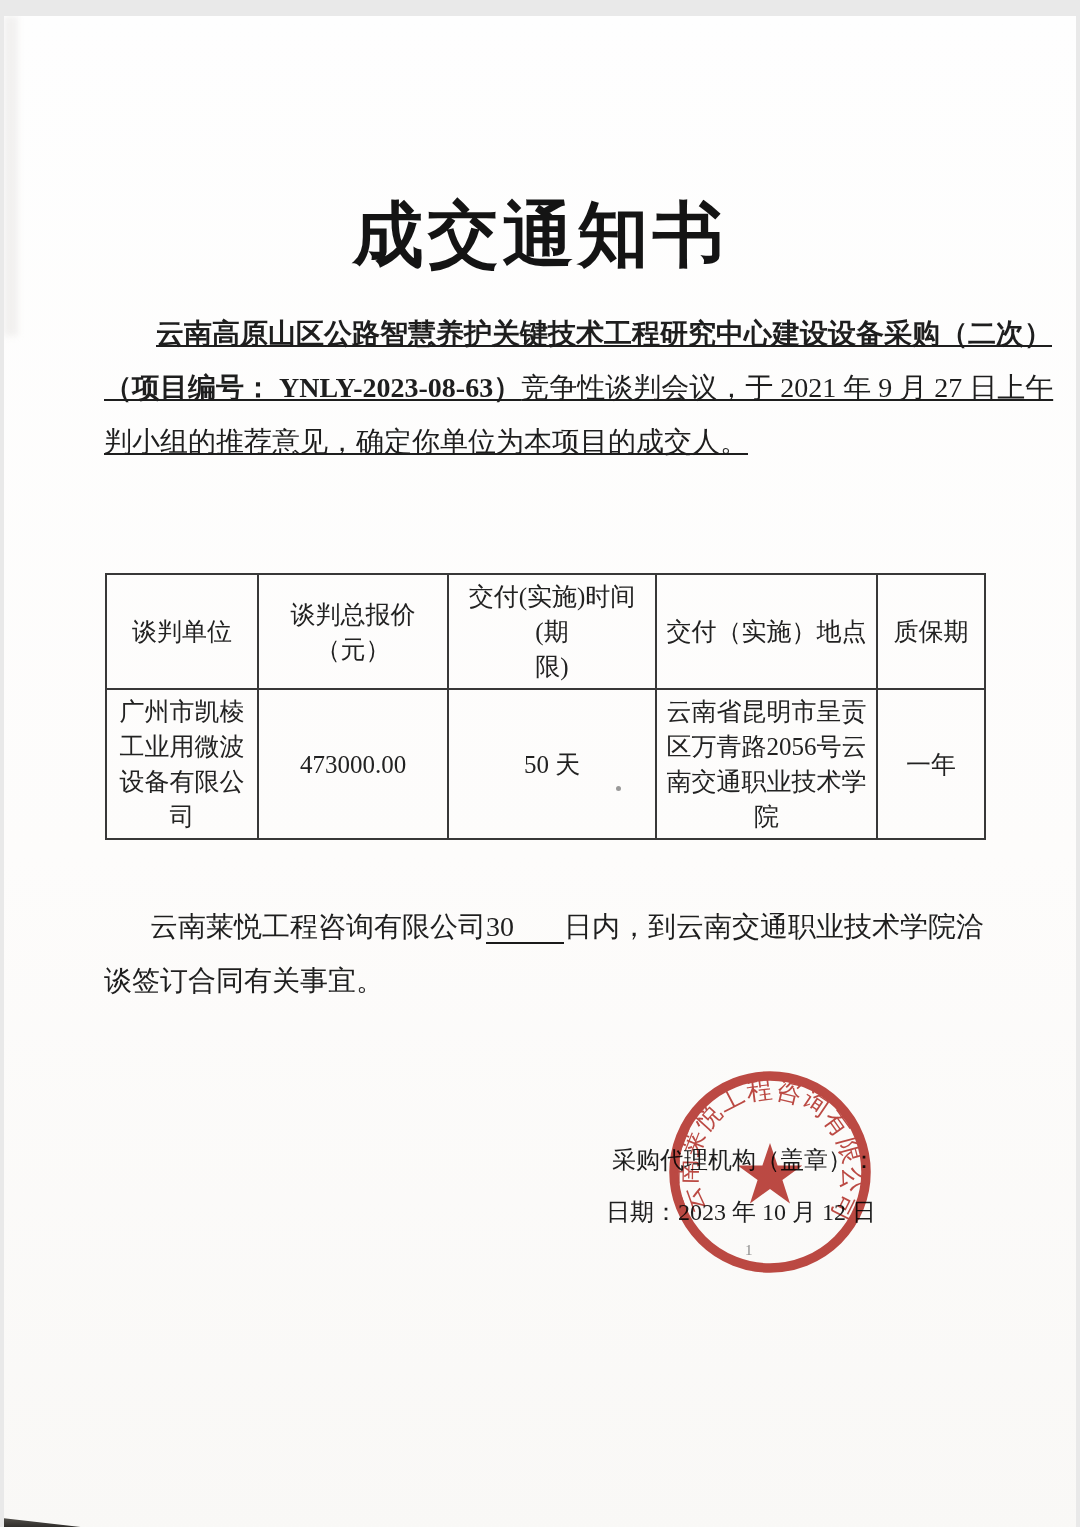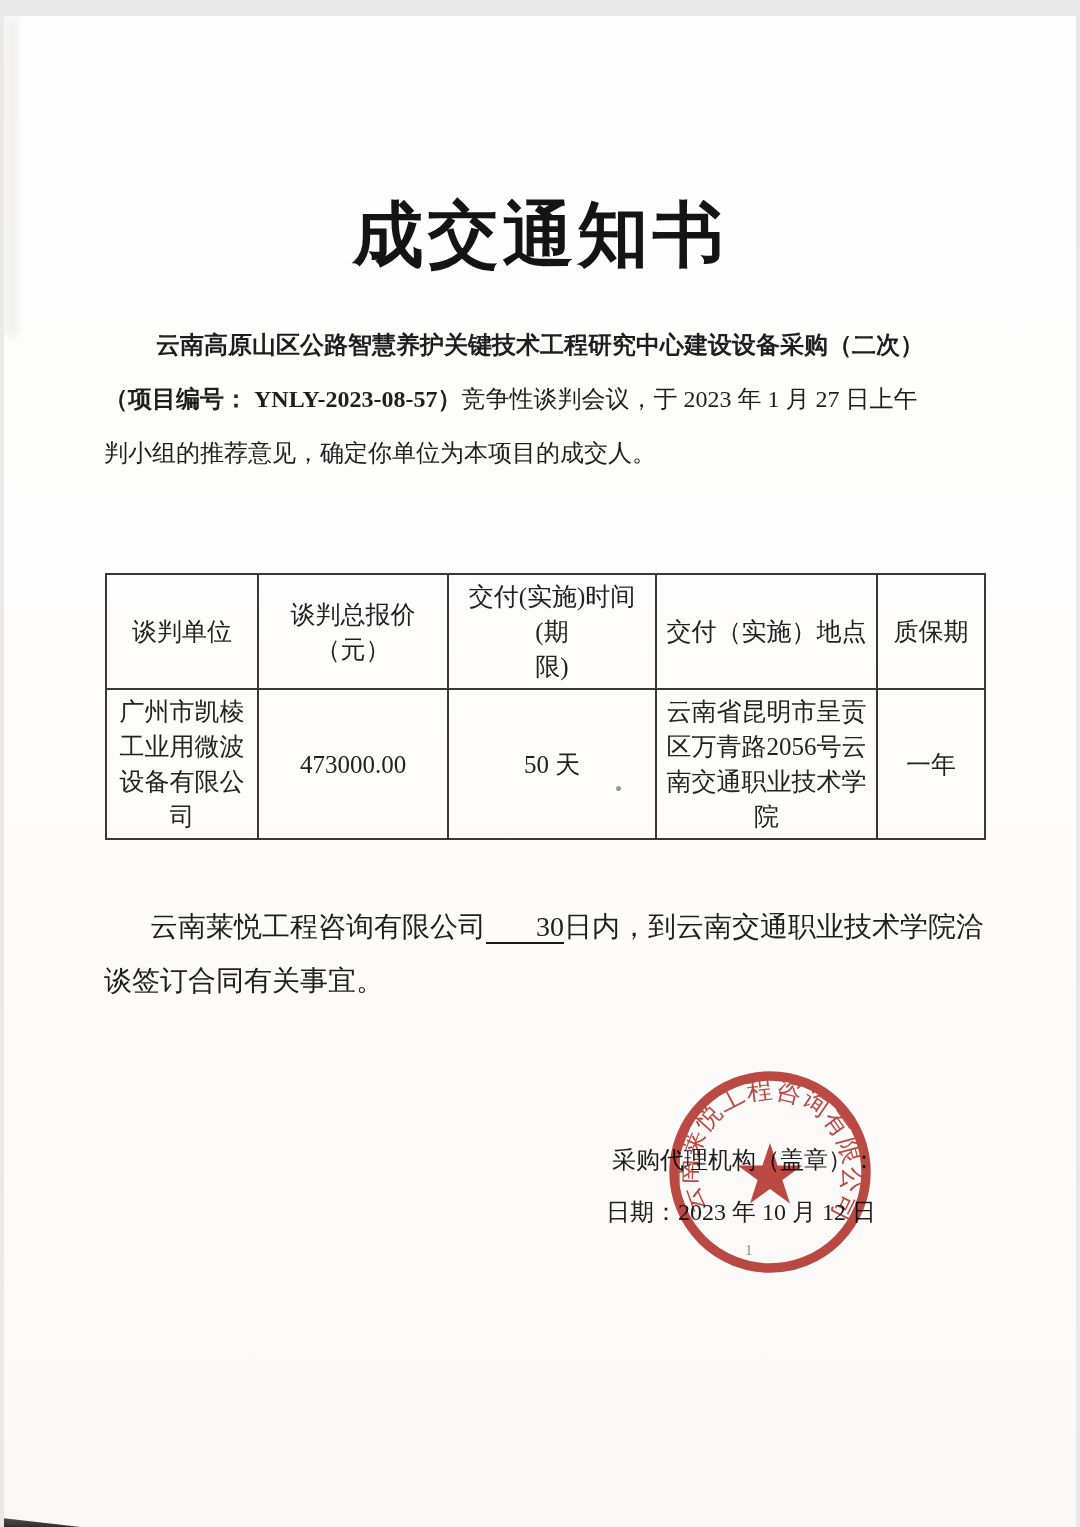--- a/index.html
+++ b/index.html
@@ -31,22 +31,23 @@
     position:absolute;top:233px;left:158px;
     font-size:29px;font-weight:700;white-space:nowrap;
   }
   .addressee .uline{
     display:inline-block;
     padding:0 10px 2px 12px;
     border-bottom:2.5px solid #1a1a1a;
   }
   .addressee .colon{padding-left:4px;}
   .para1{
-    position:absolute;top:302px;left:100px;width:882px;
-    font-size:24px;
+    position:absolute;top:291px;left:100px;width:882px;
+    font-size:28px;
+    text-decoration:underline;
   }
   .para1 .pline{height:54px;line-height:54px;white-space:nowrap;}
   .para1 .pline.indent{text-indent:52px;}
   .b{font-weight:700;}
   .ntable{
     position:absolute;top:557px;left:101px;
     border-collapse:collapse;
     table-layout:fixed;
     width:879px;
     font-size:25px;
@@ -62,21 +63,21 @@
   .ntable th{white-space:pre-line;height:80px;}
   .ntable td{height:140px;}
   .notice{
     position:absolute;top:856px;left:100px;width:888px;
     font-size:28px;line-height:54px;
     text-indent:46px;
   }
   .notice .days-uline{
     display:inline-block;
     width:78px;
-    text-align:right;
+    text-align:left;
     text-indent:0;
     border-bottom:2.5px solid #1a1a1a;
     line-height:30px;
   }
   .signature{
     position:absolute;top:1118px;left:602px;
     font-size:24px;line-height:52px;
     white-space:nowrap;
     text-align:right;
   }
@@ -107,21 +108,21 @@
 
 <div class="page">
 
   <div class="edge-shade"></div>
 
   <h1 class="doc-title">成交通知书</h1>
 
 
   <div class="para1">
     <div class="pline indent b">云南高原山区公路智慧养护关键技术工程研究中心建设设备采购（二次）</div>
-    <div class="pline"><span class="b">（项目编号： YNLY-2023-08-57）</span><span>竞争性谈判会议，于 2023 年 1 月 27 日上午</span></div>
+    <div class="pline"><span class="b">（项目编号： YNLY-2023-08-63）</span><span>竞争性谈判会议，于 2021 年 9 月 27 日上午</span></div>
     <div class="pline">判小组的推荐意见，确定你单位为本项目的成交人。</div>
   </div>
 
   <table class="ntable">
     <colgroup>
       <col style="width:152px">
       <col style="width:190px">
       <col style="width:208px">
       <col style="width:221px">
       <col style="width:108px">

